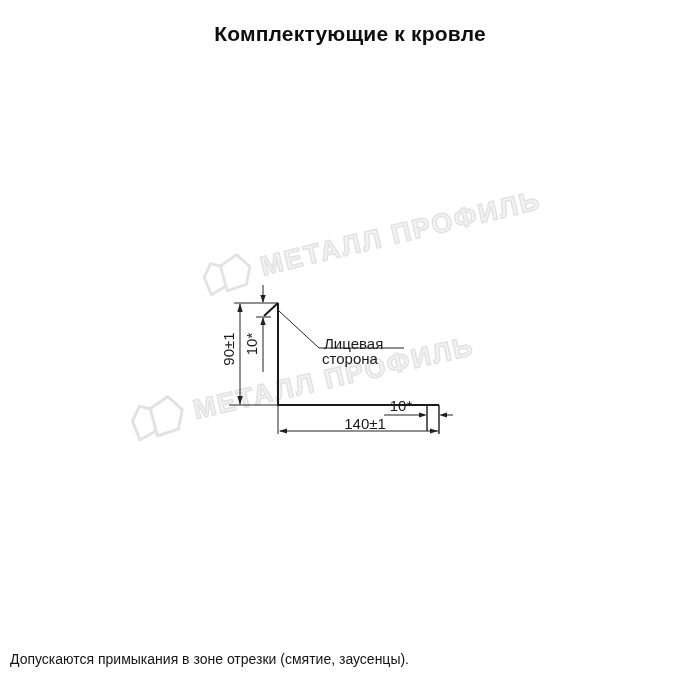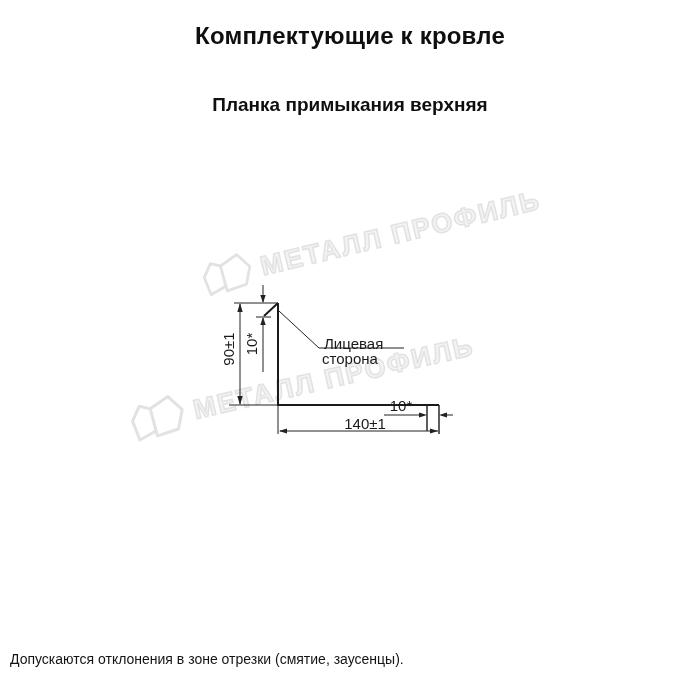--- a/index.html
+++ b/index.html
@@ -3,21 +3,21 @@
 <meta charset="utf-8">
 <style>
   html,body{margin:0;padding:0;background:#ffffff;}
   .page{
     position:relative;width:700px;height:700px;background:#ffffff;overflow:hidden;
     font-family:"Liberation Sans","DejaVu Sans",sans-serif;color:#111111;
   }
   
   .title{
     position:absolute;left:0;top:22px;width:700px;text-align:center;
-    font-size:24px;font-weight:bold;letter-spacing:.2px;color:#0f0f0f;
+    font-size:21px;font-weight:bold;letter-spacing:.2px;color:#0f0f0f;
   }
   .subtitle{
     position:absolute;left:0;top:93px;width:700px;text-align:center;
     font-size:19px;font-weight:bold;line-height:24px;color:#0f0f0f;
   }
   
   .wm{
     position:absolute;display:flex;align-items:center;gap:7px;
     transform-origin:0 100%;z-index:1;pointer-events:none;white-space:nowrap;
   }
@@ -41,21 +41,20 @@
     font-size:14px;line-height:18px;color:#141414;
   }
 </style>
 </head>
 <body>
 
 <div class="page">
 
   <div class="title">Комплектующие к кровле</div>
   <div class="subtitle">
-    <div>Планка примыкания верхняя</div>
   </div>
 
   <div class="wm wm1">
     <svg width="57" height="46" viewBox="0 0 62 48">
       <path d="M7,21 L17,8 L31,15 L27,36 L10,41 Z" fill="#ffffff" stroke="#e2e2e2" stroke-width="3" stroke-linejoin="round"></path>
       <path d="M27,13 L47,5 L58,21 L50,39 L28,41 Z" fill="#ffffff" stroke="#e2e2e2" stroke-width="3" stroke-linejoin="round"></path>
     </svg>
     <span class="wm-text">МЕТАЛЛ ПРОФИЛЬ</span>
   </div>
 
@@ -103,16 +102,16 @@
   </svg>
 
   <div class="dim-label rot" style="left:229px;top:349px;">90±1</div>
   <div class="dim-label rot" style="left:252px;top:344px;">10*</div>
   <div class="dim-label" style="left:324px;top:336px;">Лицевая</div>
   <div class="dim-label" style="left:322px;top:351px;">сторона</div>
   <div class="dim-label ctr" style="left:401px;top:406px;">10*</div>
   <div class="dim-label ctr" style="left:357px;top:424px;margin-left:8px;">140±1</div>
 
   <div class="footer">
-    <div>Допускаются отклонения в зоне отрезки (смятие, заусенцы).</div>
+    <div>Допускаются примыкания в зоне отрезки (смятие, заусенцы).</div>
   </div>
 
 </div>
 
 </body></html>

